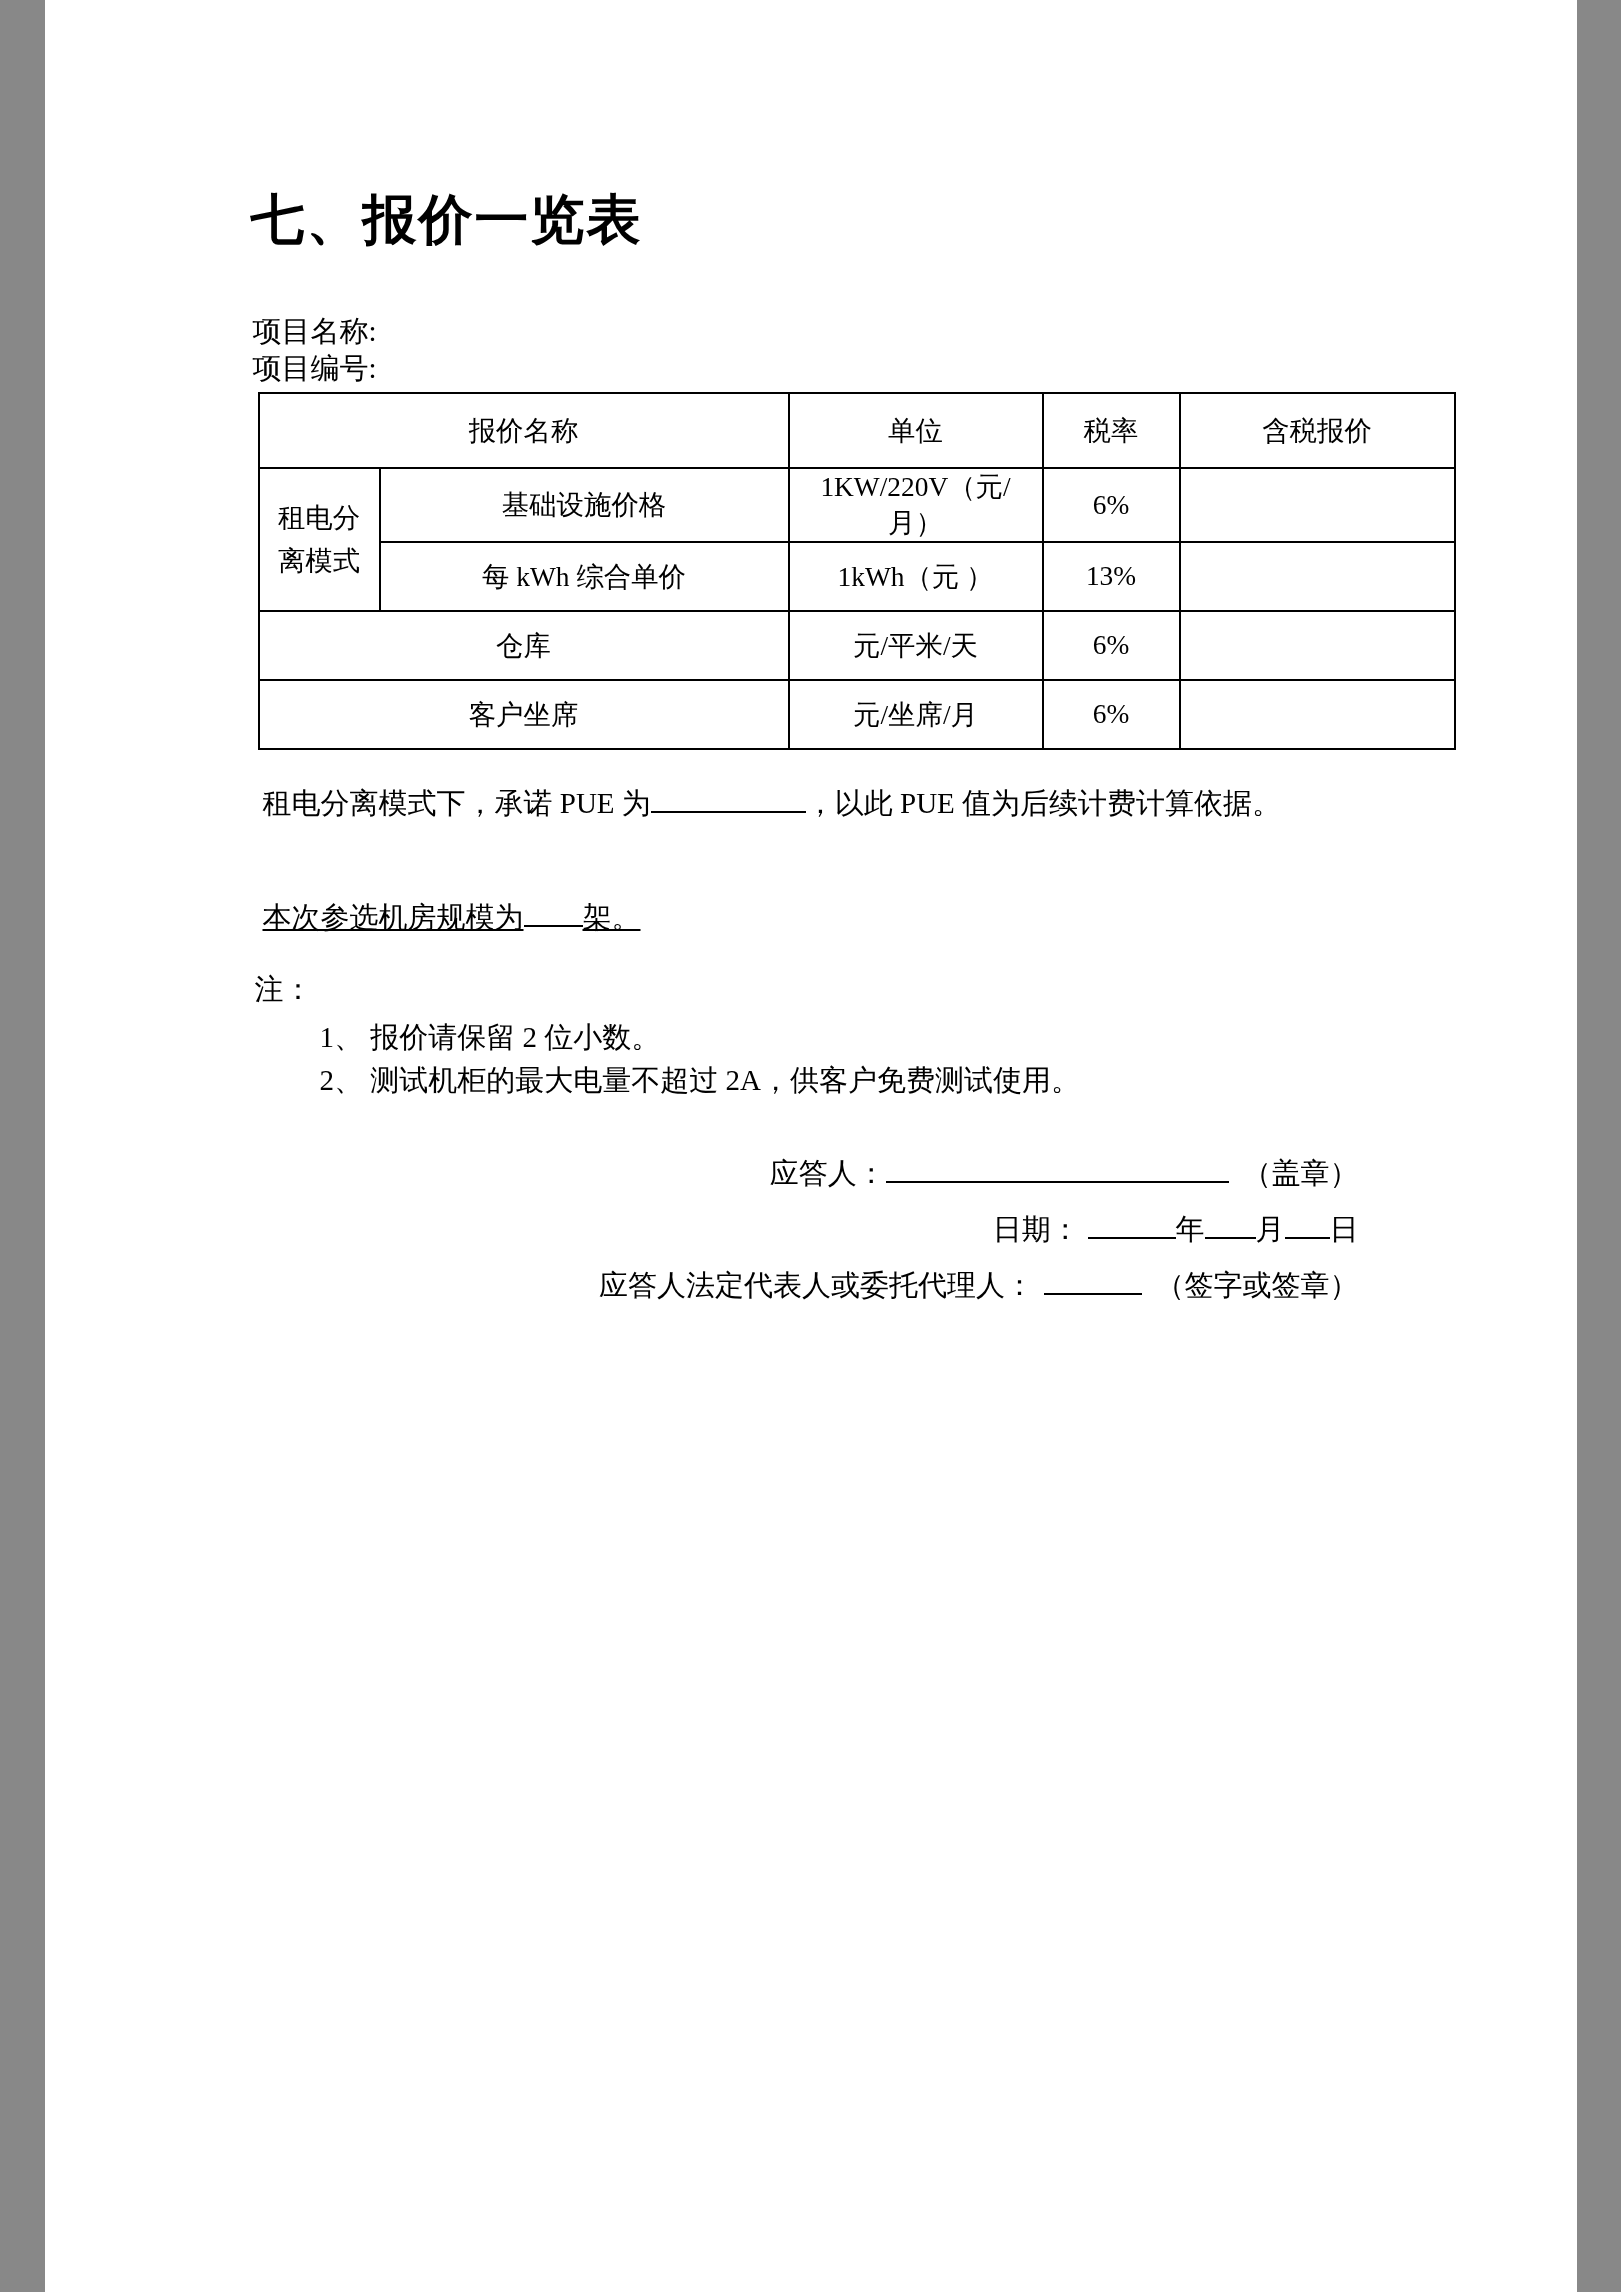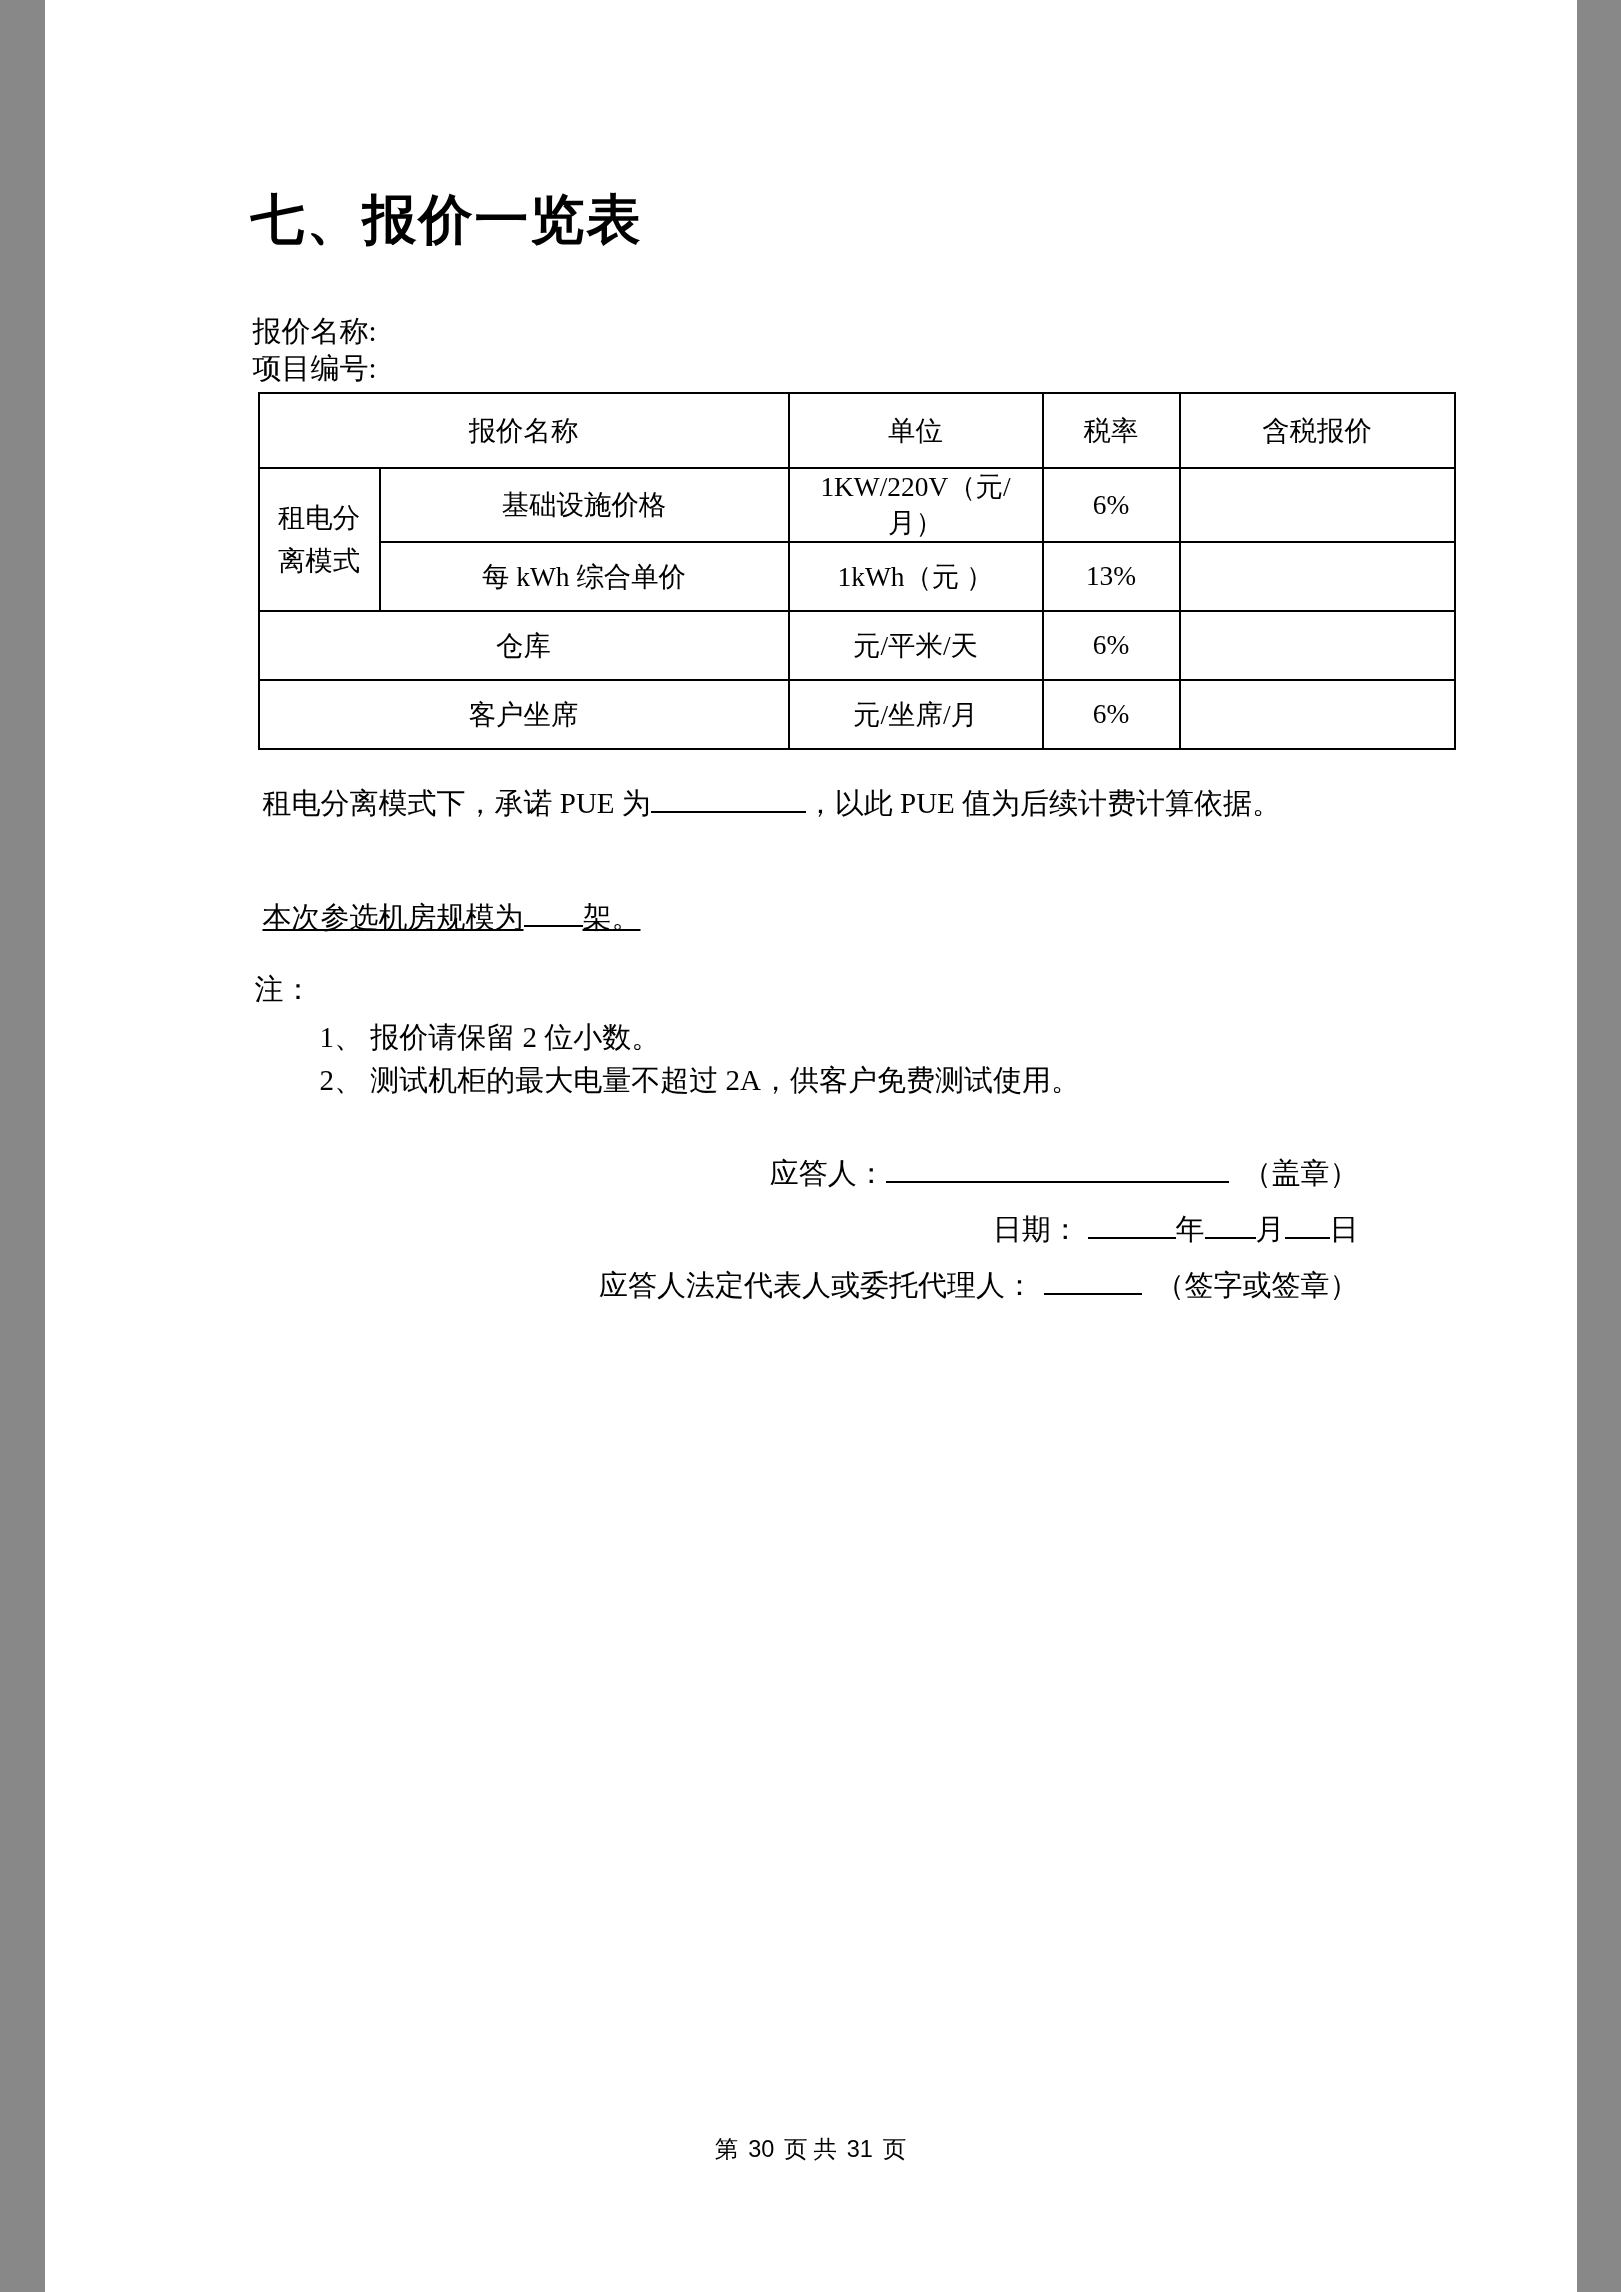--- a/index.html
+++ b/index.html
@@ -73,21 +73,21 @@
   .footer span { margin:0 4.9px; }
   .footer .num { font-family:"Liberation Sans","DejaVu Sans",sans-serif; }
 </style>
 </head>
 <body>
 
 <div class="page">
 
   <div class="title">七、报价一览表</div>
 
-  <div class="proj-line proj-name">报价名称:</div>
+  <div class="proj-line proj-name">项目名称:</div>
   <div class="proj-line proj-code">项目编号:</div>
 
   <table class="quote">
     <colgroup>
       <col style="width:121px">
       <col style="width:409px">
       <col style="width:254px">
       <col style="width:137px">
       <col style="width:275px">
     </colgroup>
@@ -145,18 +145,15 @@
       <span>应答人：</span><span class="blank blank-resp"></span><span class="seal">（盖章）</span>
     </div>
     <div class="sig-line">
       <span>日期：</span><span class="blank blank-year"></span><span>年</span><span class="blank blank-month"></span><span>月</span><span class="blank blank-day"></span><span>日</span>
     </div>
     <div class="sig-line">
       <span>应答人法定代表人或委托代理人：</span><span class="blank blank-agent"></span><span class="seal">（签字或签章）</span>
     </div>
   </div>
 
-  <div class="footer">
-    <span>第</span><span class="num">30</span><span>页 共</span><span class="num">31</span><span>页</span>
-  </div>
 
 </div>
 
 
 </body></html>

